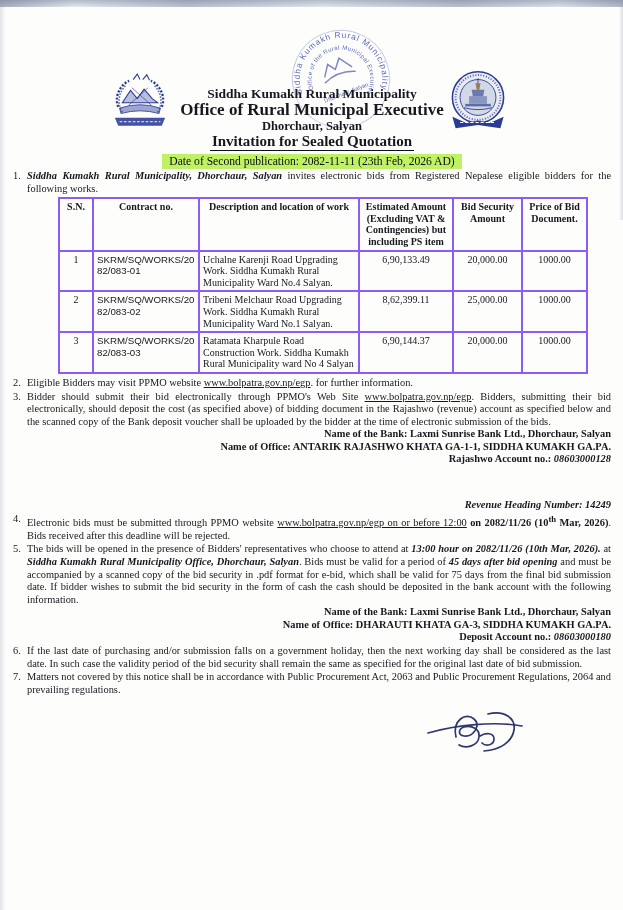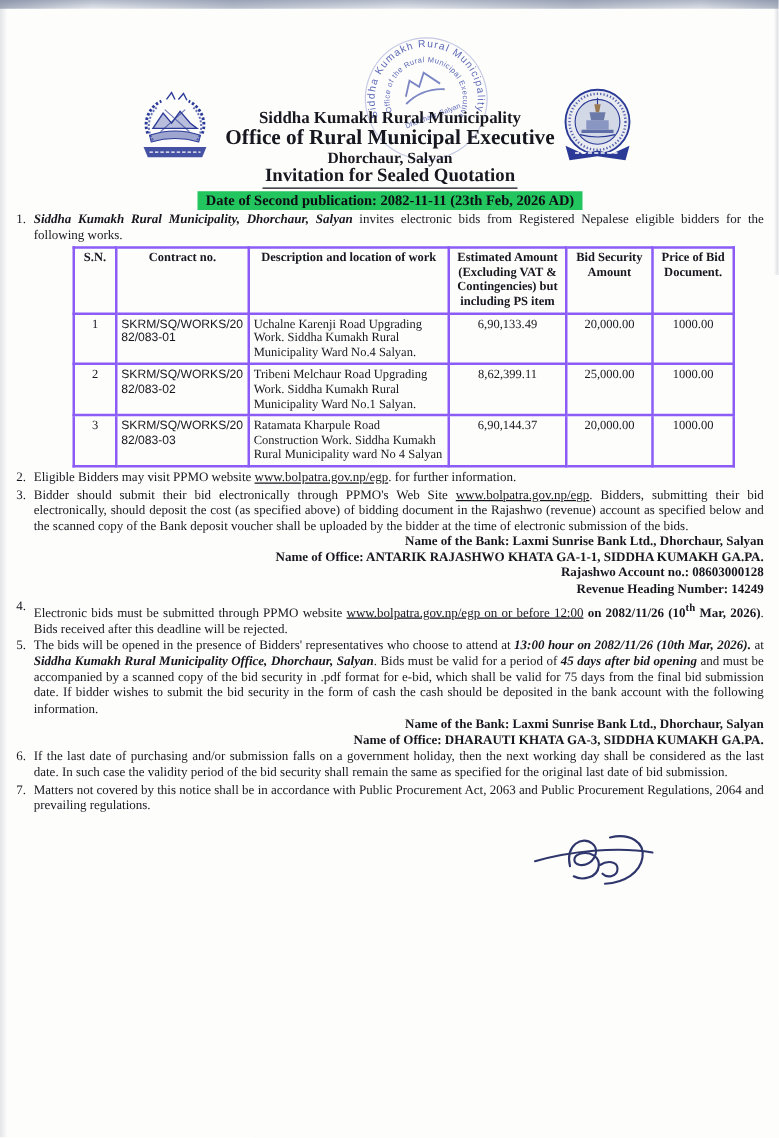--- a/index.html
+++ b/index.html
@@ -20,36 +20,36 @@
     background:linear-gradient(to left, rgba(150,158,175,.35), rgba(255,255,255,0));}
 
   
   .hdr{position:absolute;left:14px;width:596px;text-align:center;}
   .h-muni{top:86px;font-weight:bold;font-size:13.5px;}
   .h-office{top:100px;font-weight:bold;font-size:17px;}
   .h-loc{top:119px;font-weight:bold;font-size:12.5px;}
   .h-title{top:133px;font-weight:bold;font-size:15px;}
   .h-title span{display:inline-block;border-bottom:1.6px solid #101018;padding:0 2px 0 2px;}
   .h-datebar{top:151px;}
-  .h-datebar span{display:inline-block;background:#22c55e;color:#0d0d14;font-weight:bold;
+  .h-datebar span{display:inline-block;background:#bef264;color:#0d0d14;font-weight:normal;
     font-size:11.6px;padding:1px 7px 1px 7px;}
 
   .emblem{position:absolute;}
   .emblem-left{left:106px;top:66px;width:68px;height:72px;}
   .emblem-right{left:446px;top:63px;width:64px;height:74px;}
   .stamp{position:absolute;left:286px;top:24px;width:110px;height:110px;
     transform:rotate(-21deg);opacity:.82;}
 
   
   .doc-body{position:absolute;top:170px;left:13px;width:598px;font-size:10.4px;line-height:12.6px;}
   .item{display:flex;margin:0 0 1px 0;}
   .item-num{flex:none;width:14px;}
   .item-body{flex:1;text-align:justify;}
   .b{font-weight:bold;}
-  .it{}
+  .it{font-style:italic;margin-top:33px;}
   .bi{font-weight:bold;font-style:italic;}
   .u{text-decoration:underline;}
   .bank-line{margin-left:10px;font-weight:bold;text-align:right;}
 
   
   table.works{border-collapse:collapse;margin:2px 0 3px 45px;width:528px;
     font-size:10px;line-height:11.6px;table-layout:fixed;}
   table.works th,table.works td{border:2px solid #8b5cf6;vertical-align:top;padding:2px 3px;}
   table.works th{font-weight:bold;text-align:center;font-size:10px;}
   td.c{text-align:center;}
@@ -195,20 +195,21 @@
       <span class="item-num">4.</span>
       <span class="item-body"><span>Electronic bids must be submitted through PPMO website </span><span class="u">www.bolpatra.gov.np/egp on or before 12:00</span><span class="b"> on </span><span class="b">2082/11/26 (10</span><sup class="b">th</sup><span class="b"> Mar, 2026)</span><span>. Bids received after this deadline will be rejected.</span></span>
     </div>
 
     <div class="item">
       <span class="item-num">5.</span>
       <span class="item-body">
         <span>The bids will be opened in the presence of Bidders' representatives who choose to attend at </span><span class="bi">13:00 hour on 2082/11/26 (10th Mar, 2026).</span><span> at </span><span class="bi">Siddha Kumakh Rural Municipality Office, Dhorchaur, Salyan</span><span>. Bids must be valid for a period of </span><span class="bi">45 days after bid opening</span><span> and must be accompanied by a scanned copy of the bid security in .pdf format for e-bid, which shall be valid for 75 days from the final bid submission date. If bidder wishes to submit the bid security in the form of cash the cash should be deposited in the bank account with the following information.</span>
         <div class="bank-line">Name of the Bank: Laxmi Sunrise Bank Ltd., Dhorchaur, Salyan</div>
         <div class="bank-line">Name of Office: DHARAUTI KHATA GA-3, SIDDHA KUMAKH GA.PA.</div>
+        <div class="bank-line"><span>Deposit Account no.: </span><span class="it">08603000180</span></div>
       </span>
     </div>
 
     <div class="item">
       <span class="item-num">6.</span>
       <span class="item-body">If the last date of purchasing and/or submission falls on a government holiday, then the next working day shall be considered as the last date. In such case the validity period of the bid security shall remain the same as specified for the original last date of bid submission.</span>
     </div>
 
     <div class="item">
       <span class="item-num">7.</span>

